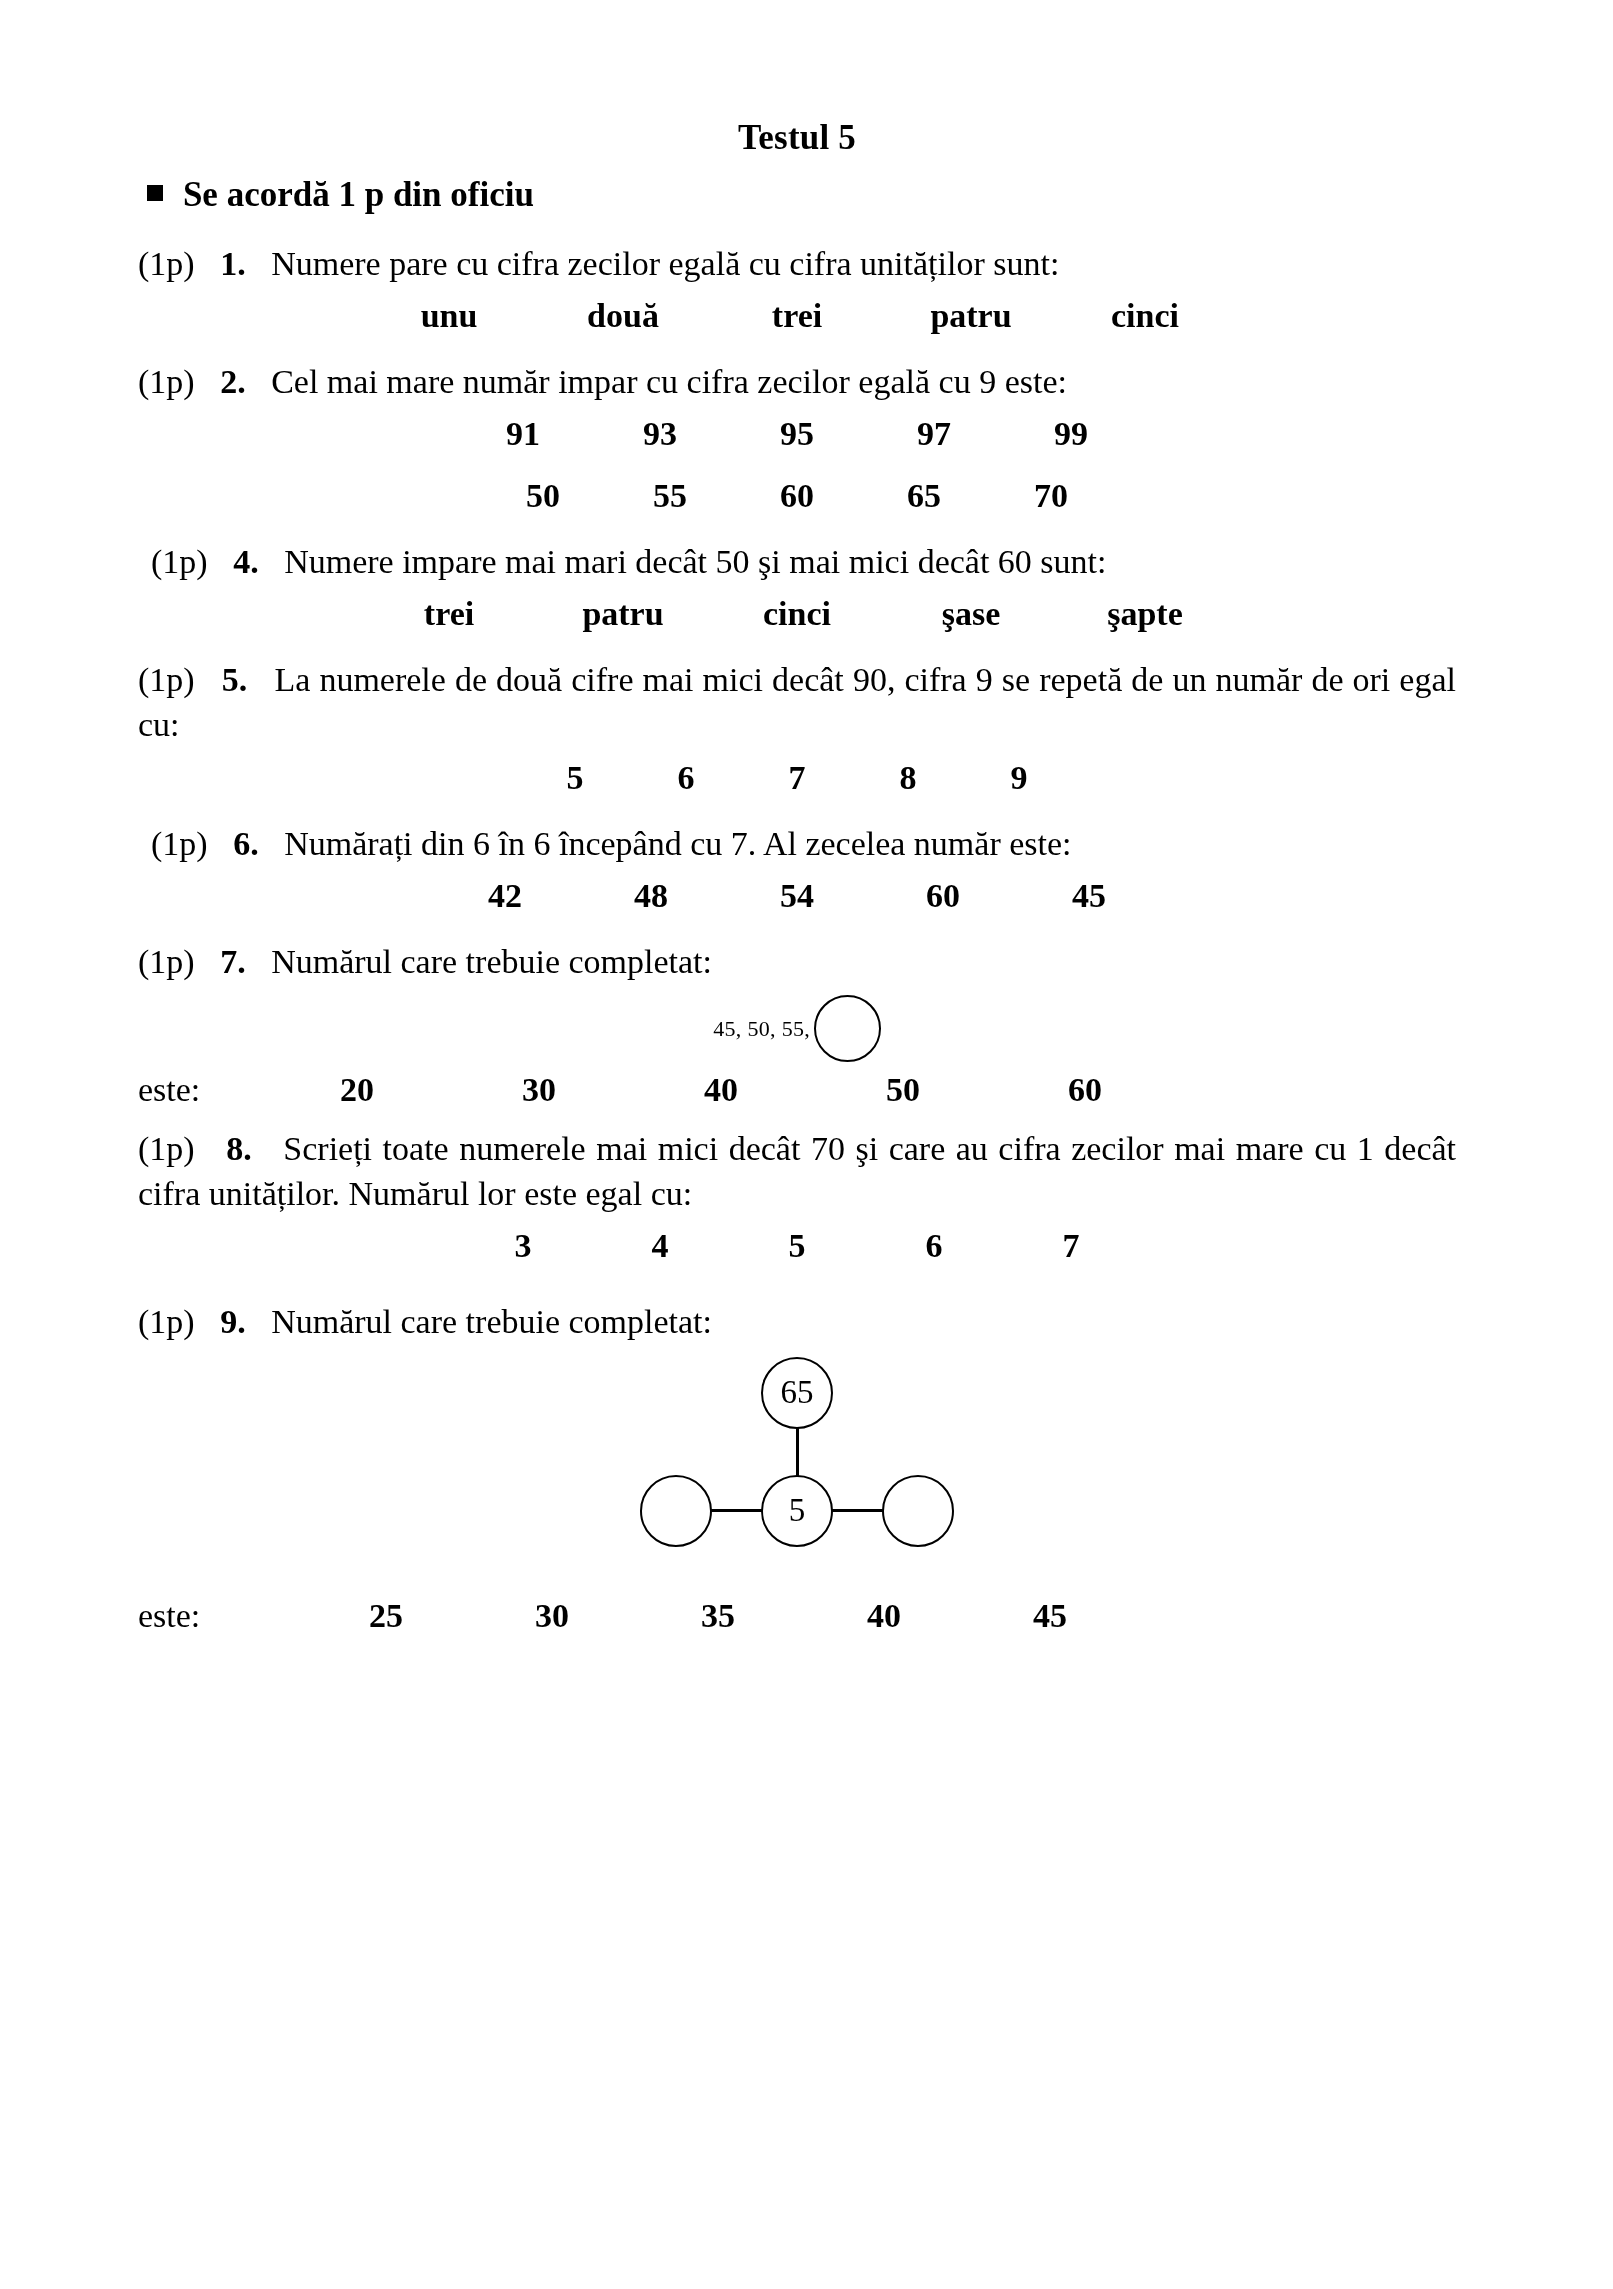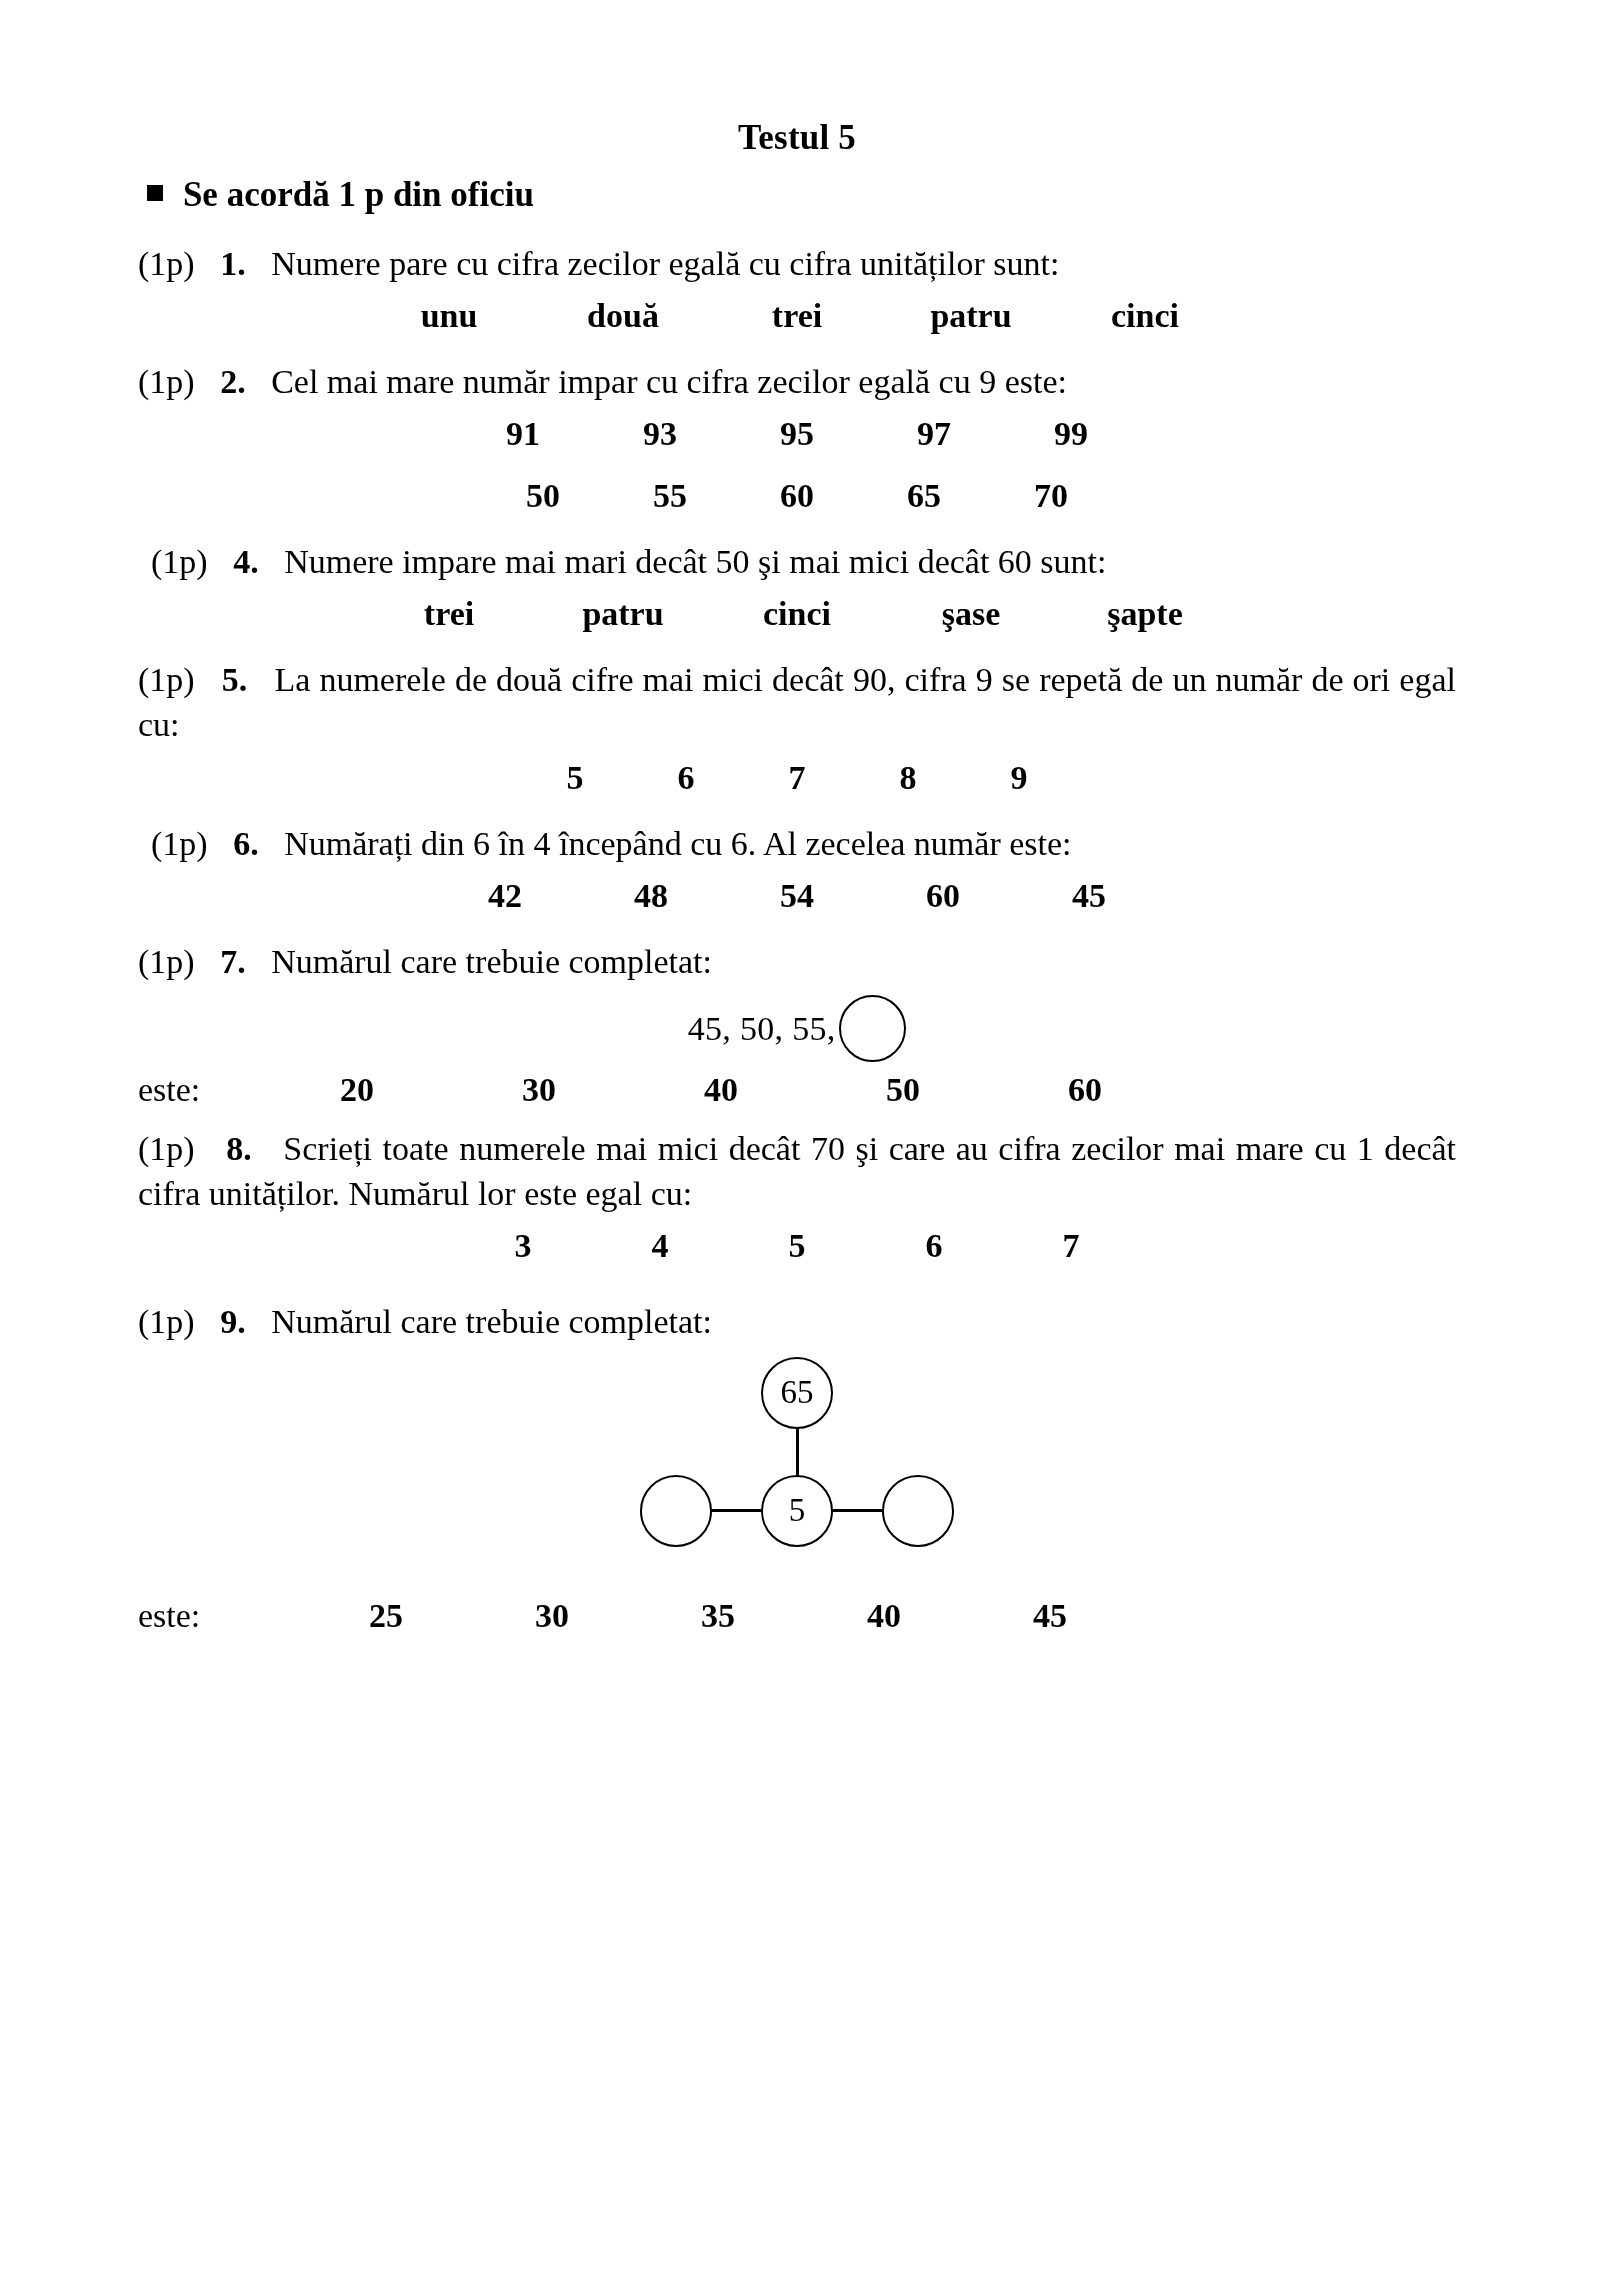--- a/index.html
+++ b/index.html
@@ -94,21 +94,21 @@
   }
   .este-row .opts span {
     display: inline-block;
     width: 162px;
     text-align: center;
   }
   .este-row.q9 .opts span { width: 146px; }
   .este-row.q9 .este-label { width: 175px; }
 
   .seq-line {
-    font-size: 34px;
+    font-size: 22px;
     display: flex;
     align-items: center;
     justify-content: center;
     margin: 11px 0 1.8px 0;
     gap: 0px;
   }
   .seq-line .seq-text {
     letter-spacing: 0.3px;
   }
   .circle-blank {
@@ -259,21 +259,21 @@
       <span>9</span>
     </div>
   </div>
 
   <div class="q-block">
     <p class="q indent-2">
       <span class="pts">(1p)</span>
       &nbsp;
       <span class="num">6.</span>
       &nbsp;
-      <span>Numărați din 6 în 4 începând cu 6. Al zecelea număr este:</span>
+      <span>Numărați din 6 în 6 începând cu 7. Al zecelea număr este:</span>
     </p>
     <div class="choices q6">
       <span>42</span>
       <span>48</span>
       <span>54</span>
       <span>60</span>
       <span>45</span>
     </div>
   </div>
 

